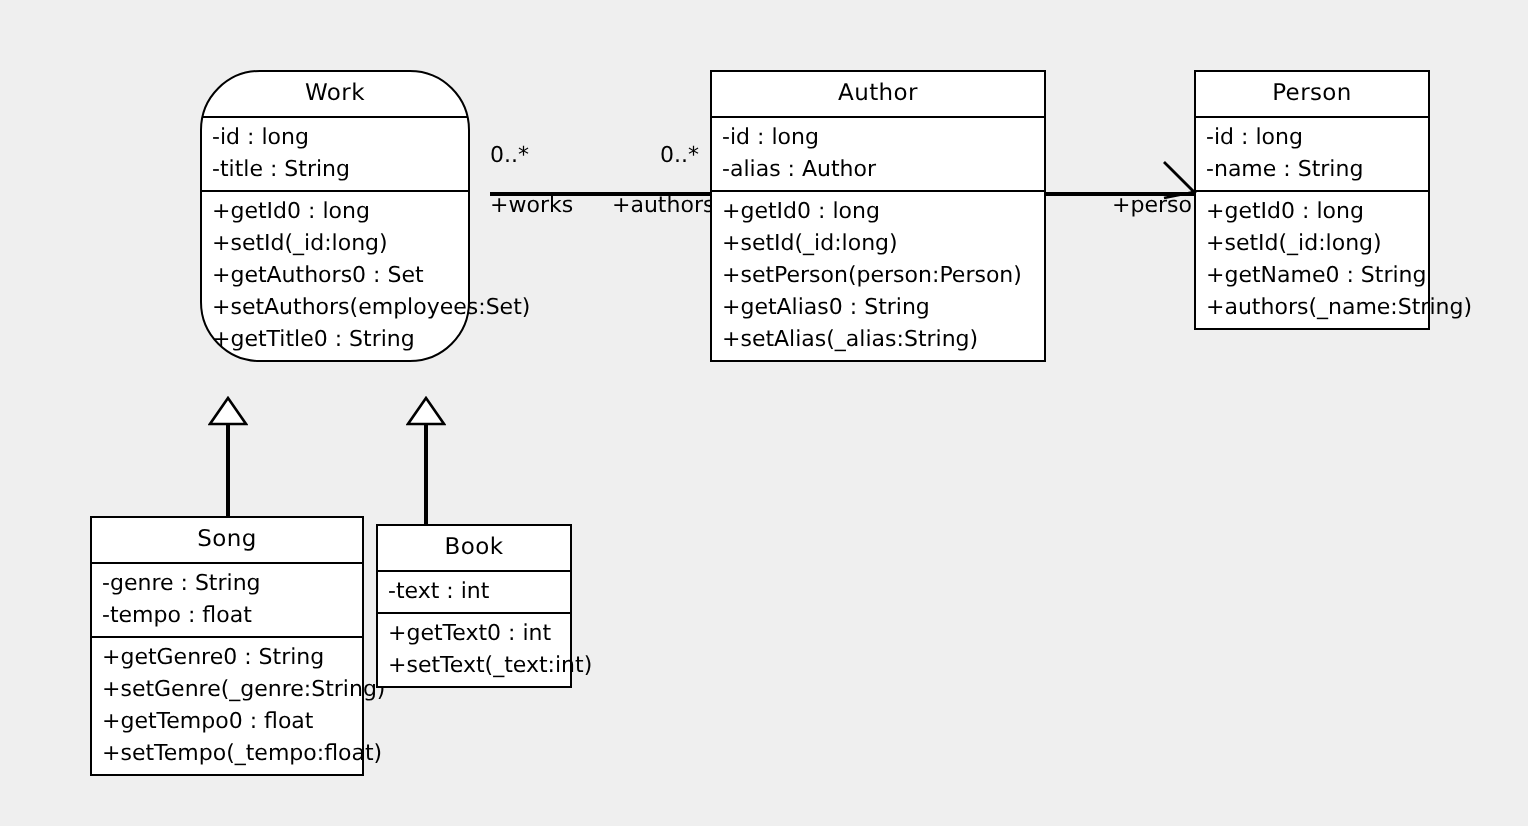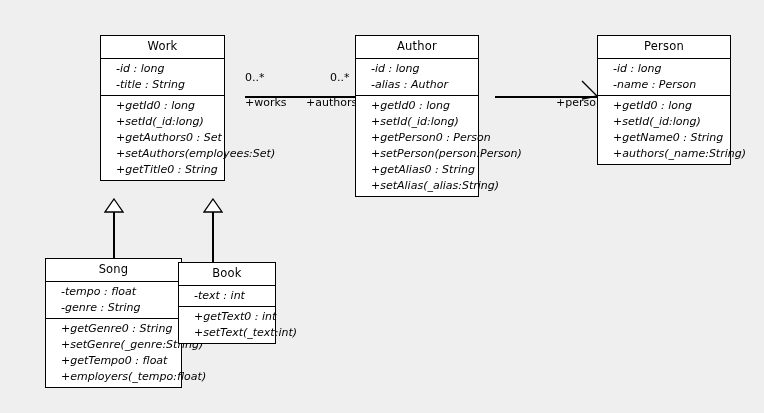--- a/index.html
+++ b/index.html
@@ -35,22 +35,21 @@
   .uml-name {
     text-align: center;
     font-size: 11.5px;
     padding: 5px 4px 5px 4px;
     border-bottom: 1.5px solid #000;
     letter-spacing: 0.2px;
     white-space: nowrap;
   }
   .uml-section {
     border-bottom: 1.5px solid #000;
-    padding: 2px 0 2px 11px;
-    font-style: italic;
+    padding: 2px 0 2px 1px;
   }
   .uml-section:last-child {
     border-bottom: none;
   }
   .uml-row {
     padding: 2px 3px 3px 4px;
     white-space: nowrap;
     font-size: 11px;
   }
   
@@ -104,80 +103,79 @@
   <svg class="tri" width="20" height="16" style="left:104px; top:198px;">
     <polygon points="10,1 19,14 1,14" fill="#ffffff" stroke="#000" stroke-width="1.3"></polygon>
   </svg>
   <div class="line-v" style="left:113px; top:212px; height:46px;"></div>
 
   <svg class="tri" width="20" height="16" style="left:203px; top:198px;">
     <polygon points="10,1 19,14 1,14" fill="#ffffff" stroke="#000" stroke-width="1.3"></polygon>
   </svg>
   <div class="line-v" style="left:212px; top:212px; height:50px;"></div>
 
-  <div class="uml-class" style="left:100px; top:35px; width:125px;">
+  <div class="uml-class" style="left:100px; top:35px; width:135px;border-radius:30px;">
     <div class="uml-name">Work</div>
     <div class="uml-section">
       <div class="uml-row">-id : long</div>
       <div class="uml-row">-title : String</div>
     </div>
     <div class="uml-section">
       <div class="uml-row">+getId0 : long</div>
       <div class="uml-row">+setId(_id:long)</div>
       <div class="uml-row">+getAuthors0 : Set</div>
       <div class="uml-row">+setAuthors(employees:Set)</div>
       <div class="uml-row">+getTitle0 : String</div>
     </div>
   </div>
 
-  <div class="uml-class" style="left:355px; top:35px; width:124px;">
+  <div class="uml-class" style="left:355px; top:35px; width:168px;">
     <div class="uml-name">Author</div>
     <div class="uml-section">
       <div class="uml-row">-id : long</div>
       <div class="uml-row">-alias : Author</div>
     </div>
     <div class="uml-section">
       <div class="uml-row">+getId0 : long</div>
       <div class="uml-row">+setId(_id:long)</div>
-      <div class="uml-row">+getPerson0 : Person</div>
       <div class="uml-row">+setPerson(person:Person)</div>
       <div class="uml-row">+getAlias0 : String</div>
       <div class="uml-row">+setAlias(_alias:String)</div>
     </div>
   </div>
 
-  <div class="uml-class" style="left:597px; top:35px; width:134px;">
+  <div class="uml-class" style="left:597px; top:35px; width:118px;">
     <div class="uml-name">Person</div>
     <div class="uml-section">
       <div class="uml-row">-id : long</div>
-      <div class="uml-row">-name : Person</div>
+      <div class="uml-row">-name : String</div>
     </div>
     <div class="uml-section">
       <div class="uml-row">+getId0 : long</div>
       <div class="uml-row">+setId(_id:long)</div>
       <div class="uml-row">+getName0 : String</div>
       <div class="uml-row">+authors(_name:String)</div>
     </div>
   </div>
 
   <div class="uml-class" style="left:45px; top:258px; width:137px;">
     <div class="uml-name">Song</div>
     <div class="uml-section">
+      <div class="uml-row">-genre : String</div>
       <div class="uml-row">-tempo : float</div>
-      <div class="uml-row">-genre : String</div>
     </div>
     <div class="uml-section">
       <div class="uml-row">+getGenre0 : String</div>
       <div class="uml-row">+setGenre(_genre:String)</div>
       <div class="uml-row">+getTempo0 : float</div>
-      <div class="uml-row">+employers(_tempo:float)</div>
+      <div class="uml-row">+setTempo(_tempo:float)</div>
     </div>
   </div>
 
-  <div class="uml-class" style="left:178px; top:262px; width:98px;">
+  <div class="uml-class" style="left:188px; top:262px; width:98px;">
     <div class="uml-name">Book</div>
     <div class="uml-section">
       <div class="uml-row">-text : int</div>
     </div>
     <div class="uml-section">
       <div class="uml-row">+getText0 : int</div>
       <div class="uml-row">+setText(_text:int)</div>
     </div>
   </div>
 

